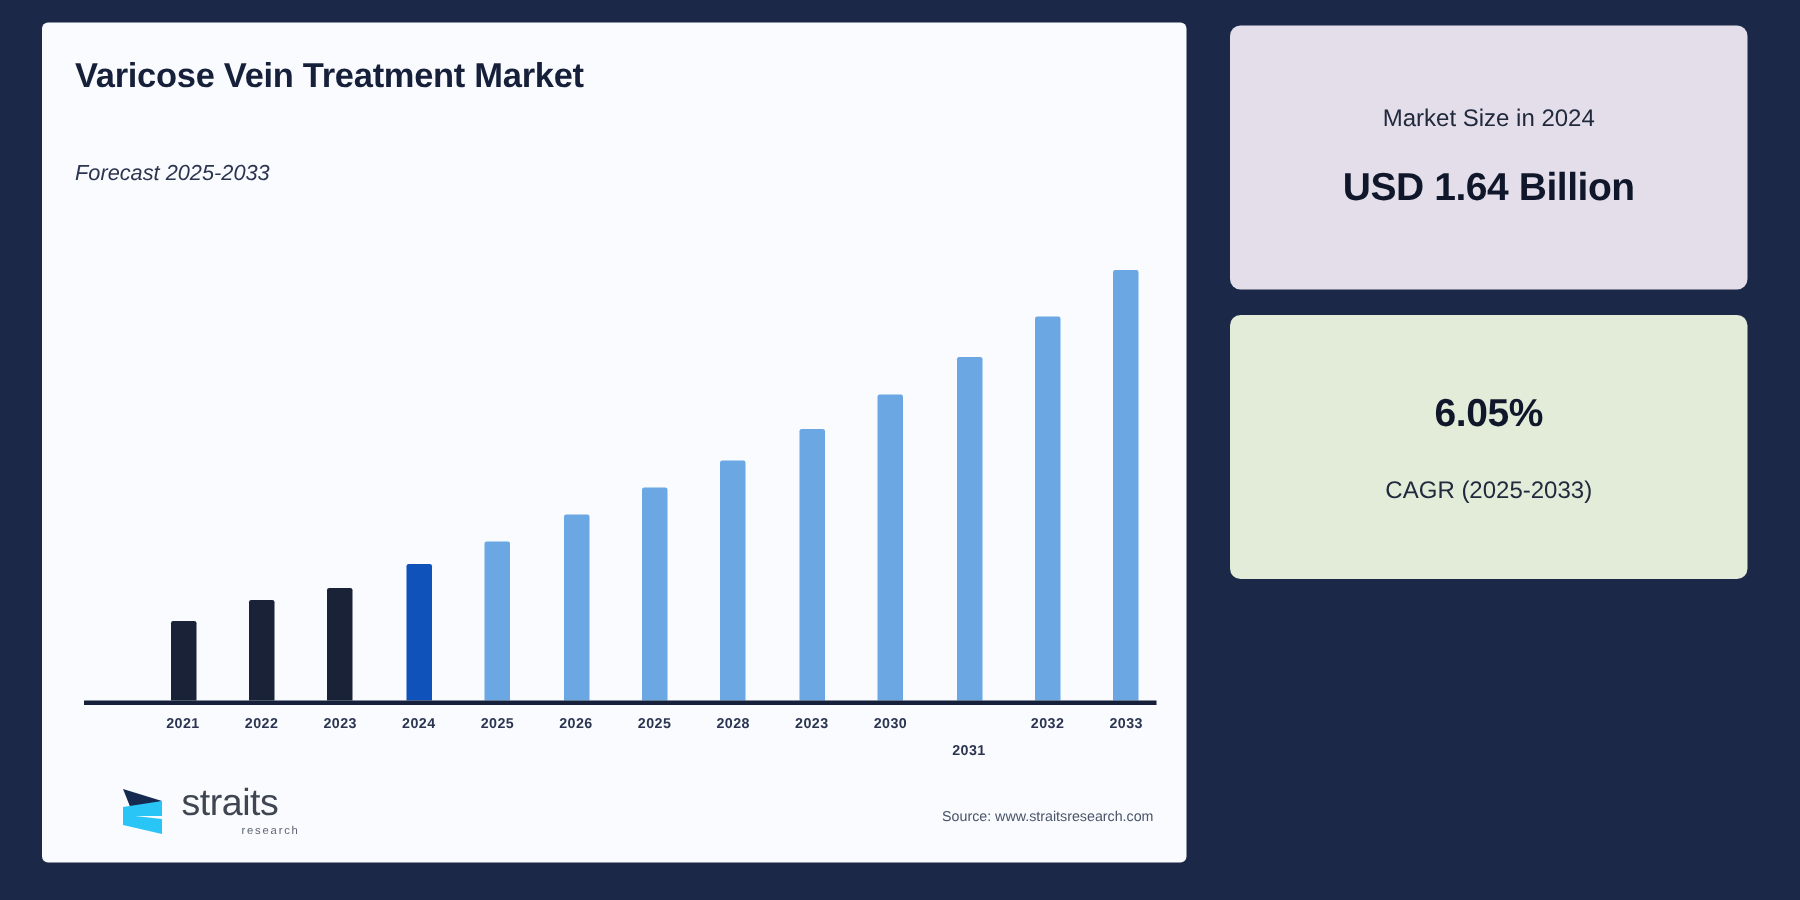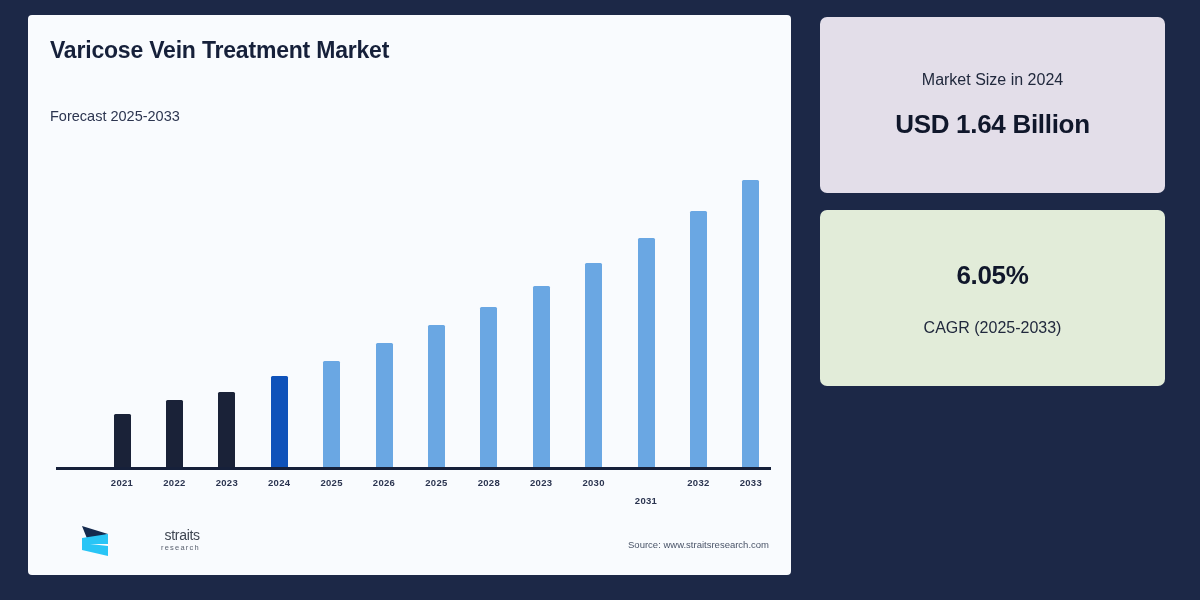--- a/index.html
+++ b/index.html
@@ -30,20 +30,21 @@
     font-size: 23px;
     font-weight: bold;
     color: #16203a;
     letter-spacing: -0.2px;
   }
   #chart-subtitle {
     position: absolute;
     left: 22px; top: 93px;
     font-size: 14.5px;
     color: #2c3550;
+    font-style: italic;
   }
 
   
   #plot {
     position: absolute;
     left: 0; top: 0;
     width: 763px; height: 560px;
   }
   .bar {
     position: absolute;
@@ -70,24 +71,23 @@
   #logo-block {
     position: absolute;
     left: 50px; top: 505px;
     display: flex;
     align-items: center;
     gap: 7px;
   }
   #logo-mark { width: 36px; height: 40px; display: block; }
   #logo-text { display: flex; flex-direction: column; line-height: 1; }
   #logo-word {
-    font-size: 14px;
+    font-size: 25px;
     color: #3f4652;
     letter-spacing: -0.3px;
-    text-align: right;
   }
   #logo-sub {
     font-size: 7.5px;
     color: #5b6270;
     letter-spacing: 1.2px;
     align-self: flex-end;
     margin-top: 2px;
     padding-left: 40px;
   }
   #source-text {

